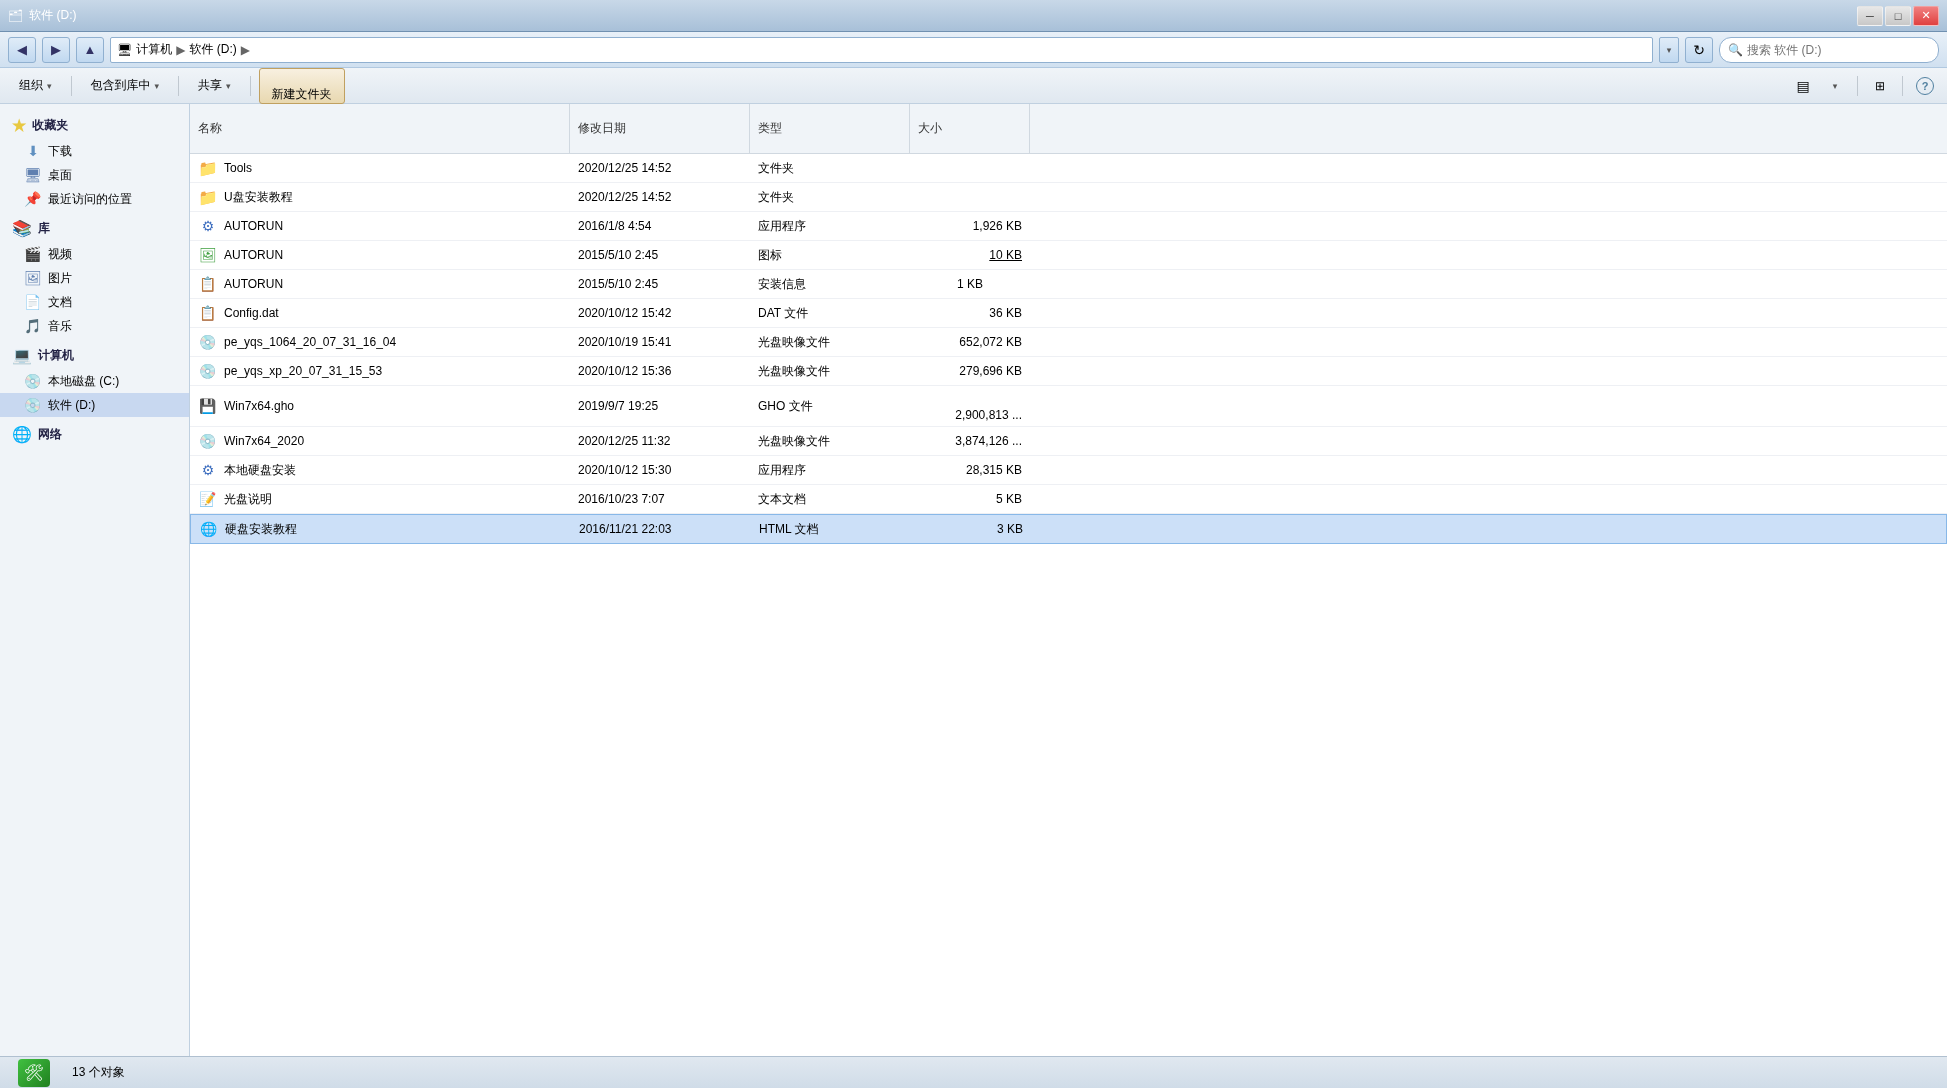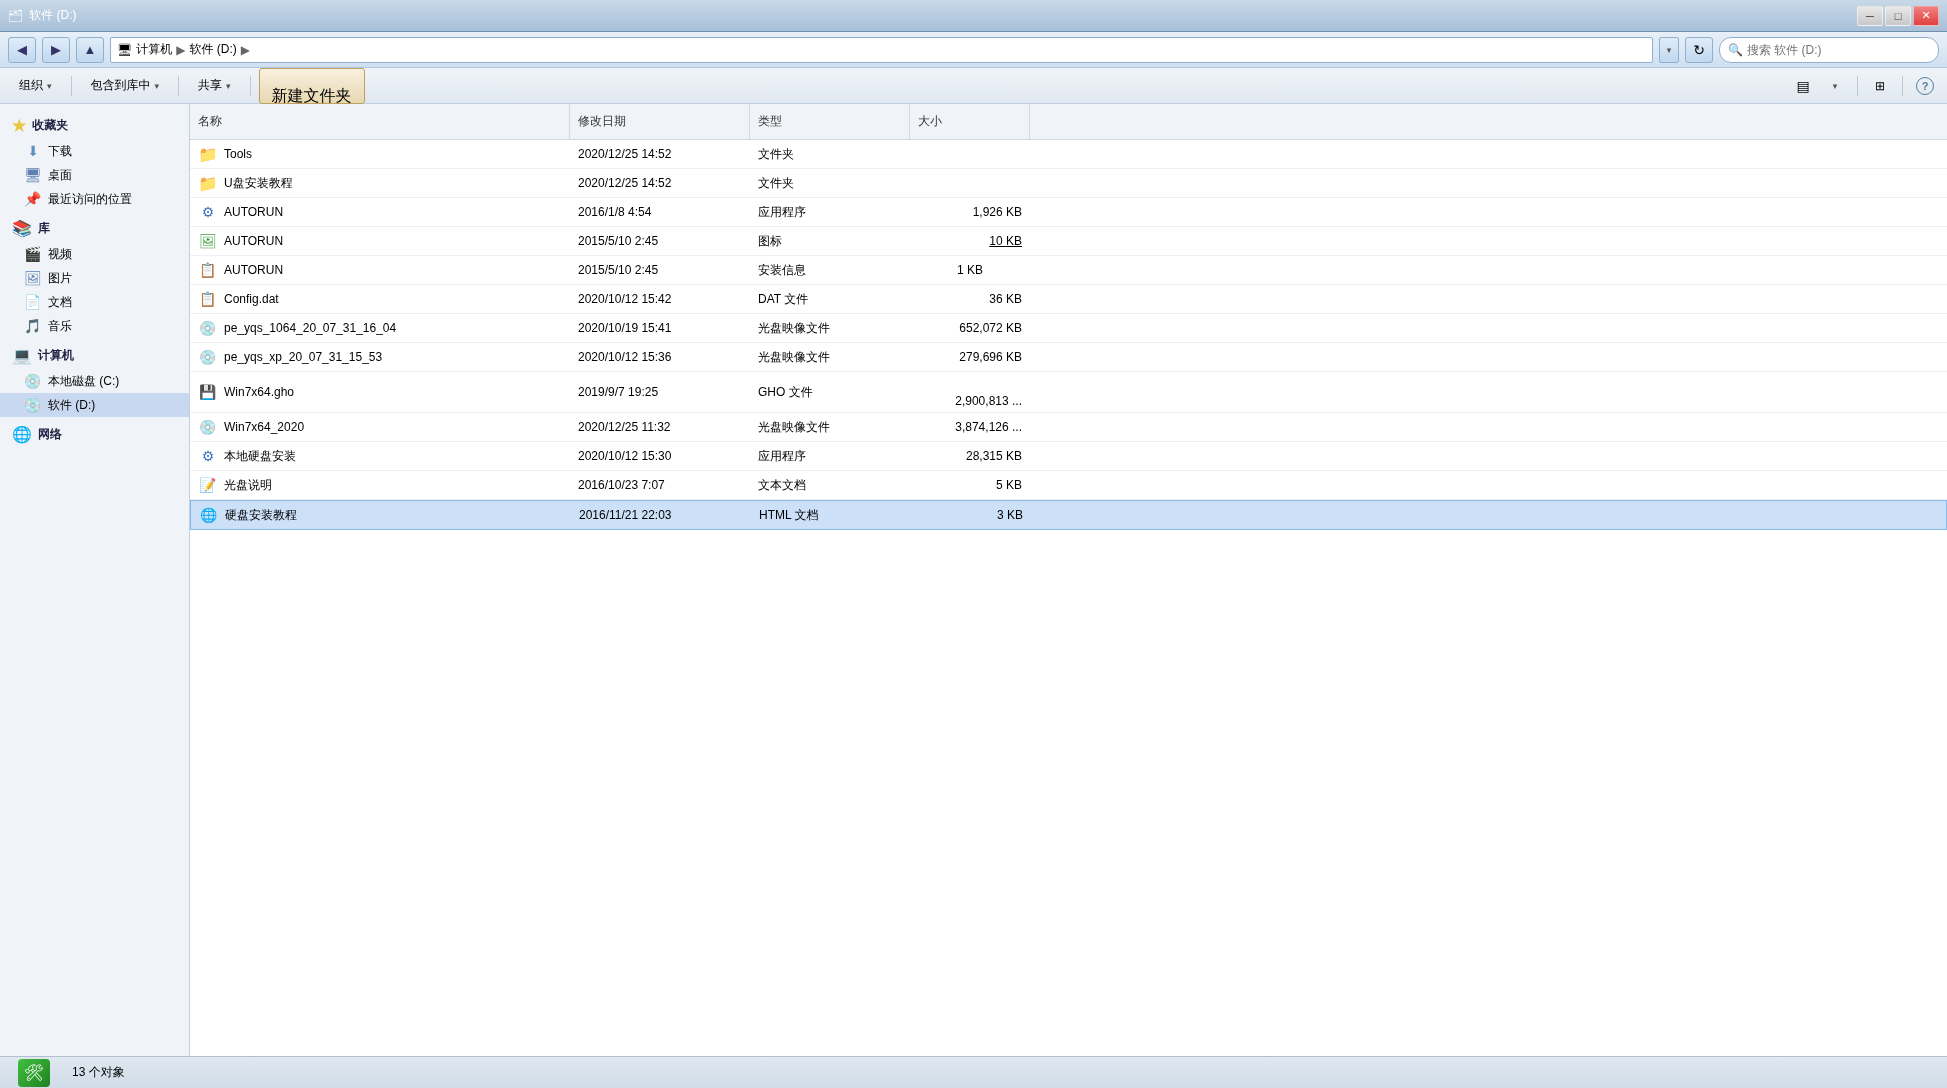--- a/index.html
+++ b/index.html
@@ -159,21 +159,21 @@
       background: #c0c8d0;
       margin: 0 4px;
     }
     .new-folder-btn {
       height: 28px;
       padding: 17px 12px;
       background: linear-gradient(to bottom, #f8f0e0, #e8d8b0);
       border: 1px solid #c0a060;
       border-radius: 3px;
       cursor: pointer;
-      font-size: 16px;
+      font-size: 12px;
       color: #000;
     }
     .toolbar-right {
       margin-left: auto;
       display: flex;
       align-items: center;
       gap: 4px;
     }
     .view-btn {
       width: 28px;
@@ -243,21 +243,21 @@
     .file-list-header {
       display: grid;
       grid-template-columns: 380px 180px 160px 120px;
       border-bottom: 1px solid #d0d8e0;
       background: #f0f4f8;
       position: sticky;
       top: 0;
       z-index: 10;
     }
     .col-header {
-      padding: 9px 8px;
+      padding: 16px 8px;
       font-size: 12px;
       color: #333;
       border-right: 1px solid #d0d8e0;
       cursor: pointer;
       user-select: none;
     }
 
     .file-row {
       display: grid;
       grid-template-columns: 380px 180px 160px 120px;

